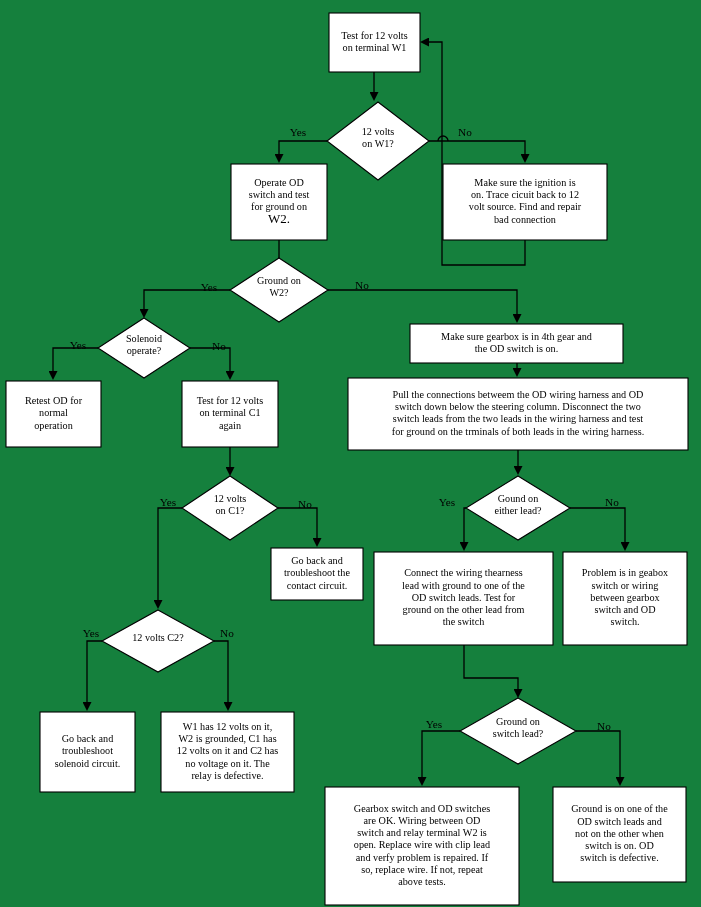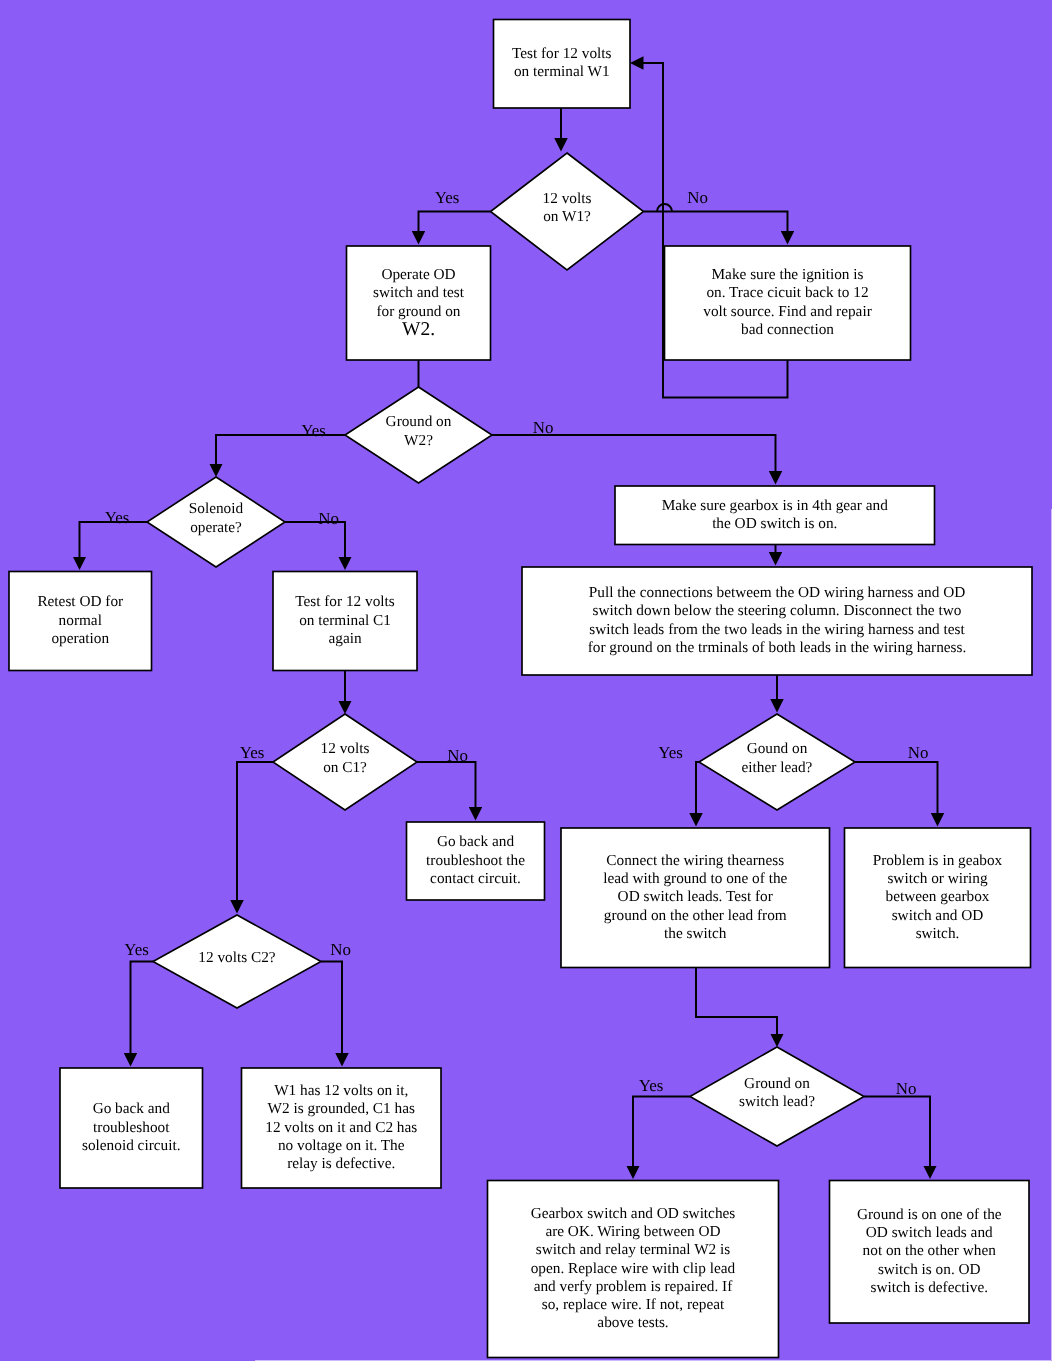--- a/index.html
+++ b/index.html
@@ -4,21 +4,21 @@
 <style>
   html, body {
     margin: 0;
     padding: 0;
     background: #ffffff;
   }
   #chart-root {
     position: relative;
     width: 701px;
     height: 907px;
-    background: #8b5cf6;
+    background: #15803d;
     font-family: "Liberation Serif", "DejaVu Serif", serif;
     overflow: hidden;
   }
   svg.flow {
     position: absolute;
     top: 0; left: 0;
     width: 701px;
     height: 907px;
   }
   svg.flow .box-shape {

